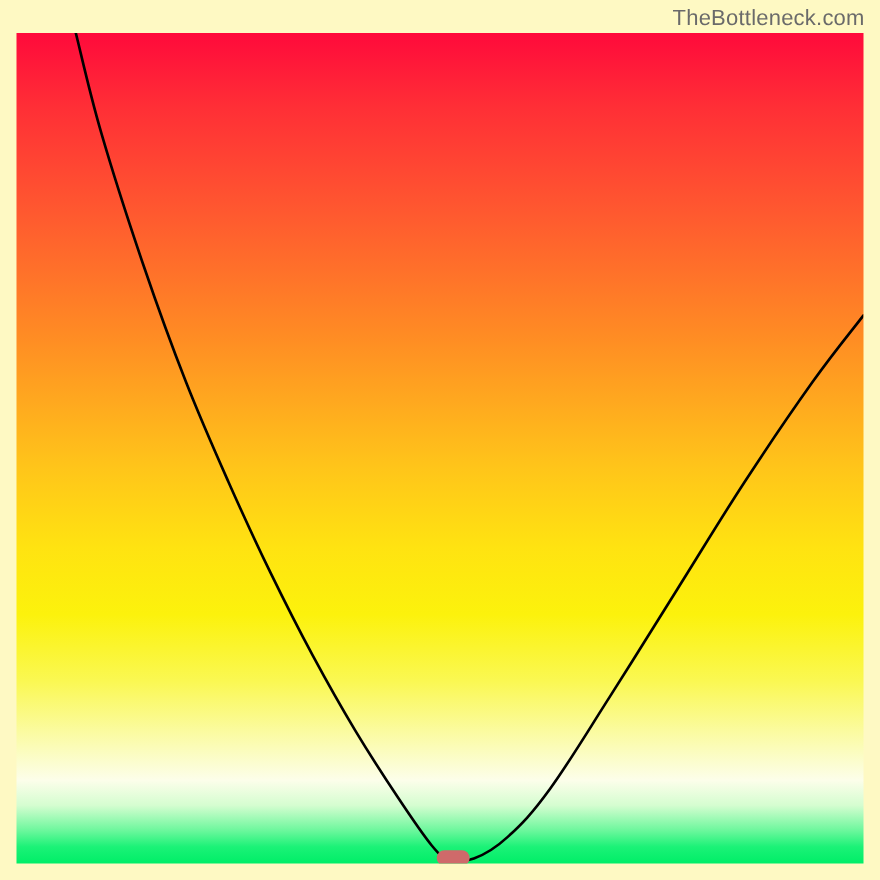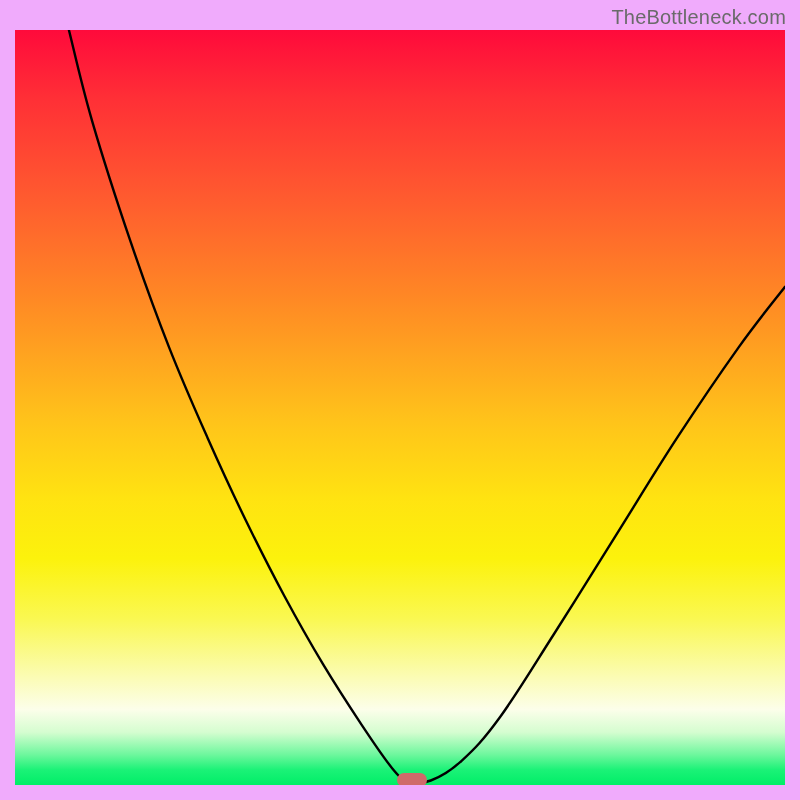--- a/index.html
+++ b/index.html
@@ -8,21 +8,21 @@
     width: 800px;
     height: 800px;
     overflow: hidden;
     background: #000;
     font-family: Arial, Helvetica, sans-serif;
   }
   .frame {
     position: relative;
     width: 800px;
     height: 800px;
-    background: #f0abfc;
+    background: #fef9c3;
   }
   .attribution {
     position: absolute;
     top: 6px;
     right: 14px;
     color: #6a6a6a;
     font-size: 20px;
     font-weight: 400;
     letter-spacing: 0.2px;
     z-index: 30;

